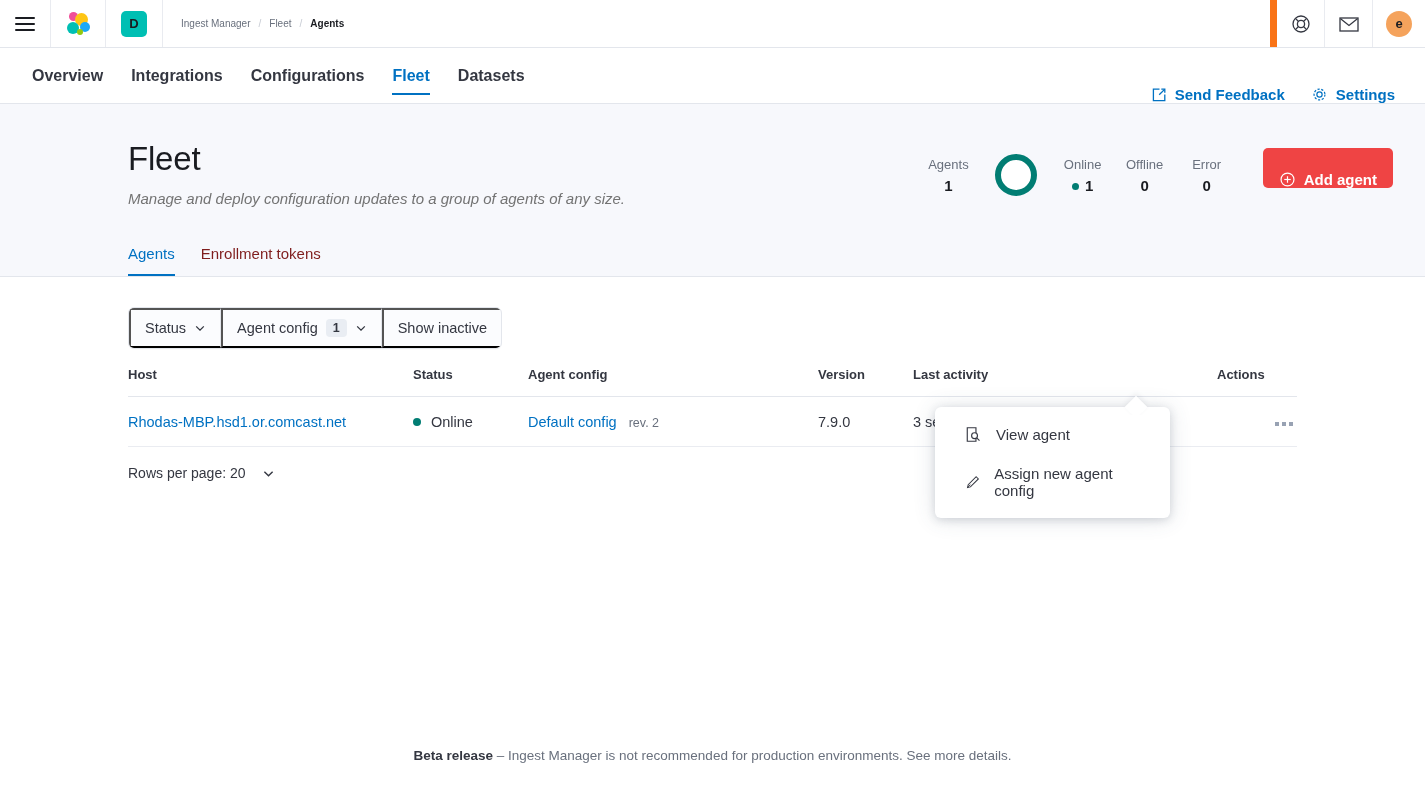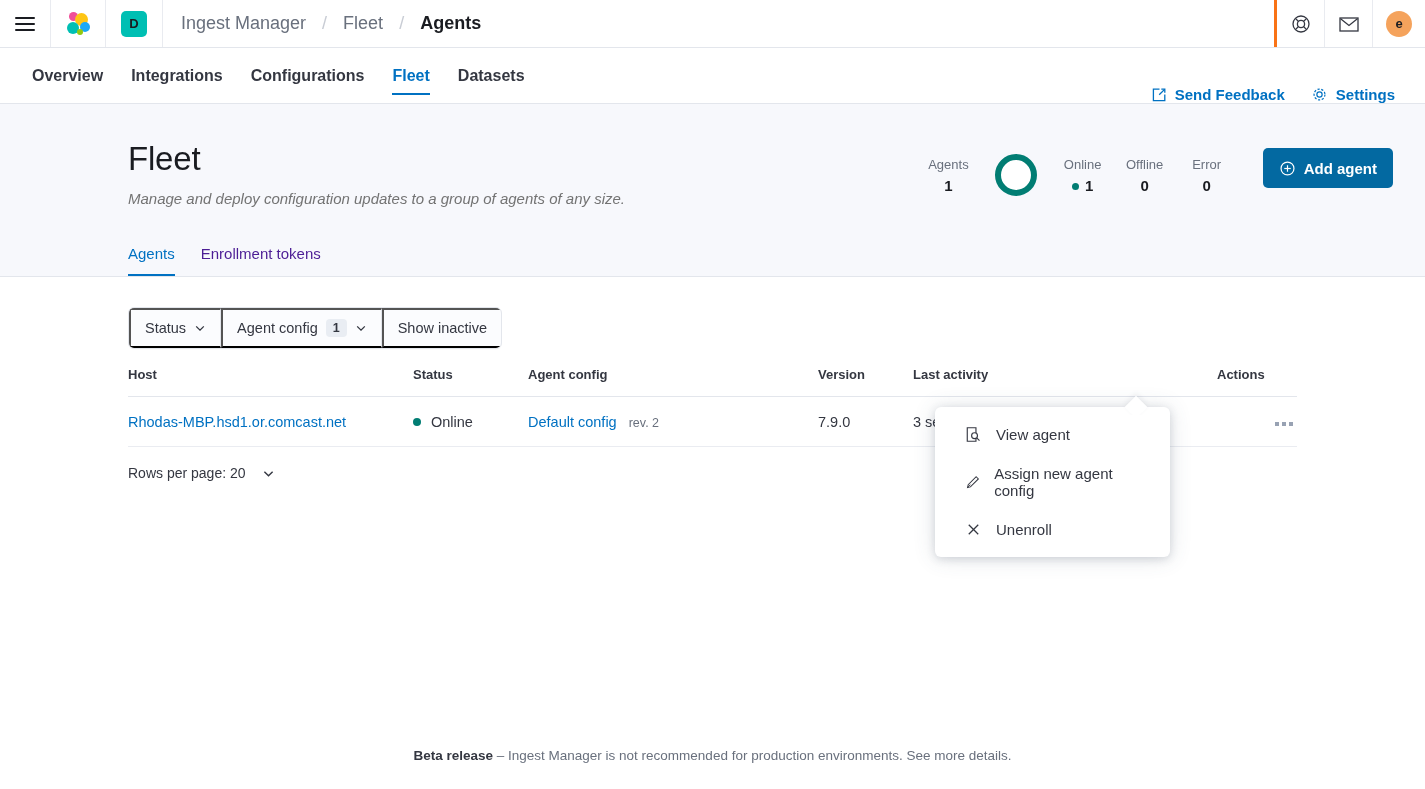--- a/index.html
+++ b/index.html
@@ -45,24 +45,24 @@
     color: #1a1c21;
     font-size: 13px;
     font-weight: 600;
     display: flex; align-items: center; justify-content: center;
   }
 
   .breadcrumbs {
     flex: 1;
     display: flex;
     align-items: center;
-    gap: 16px;
+    gap: 8px;
     padding-left: 18px;
-    font-size: 18px;
-    border-right: 3px solid #f97316;
+    font-size: 10px;
+    border-right: 7px solid #f97316;
   }
   .crumb { color: #69707d; }
   .crumb.active { color: #1a1c21; font-weight: 700; }
   .crumb-sep { color: #c8ccd4; }
 
   .icon-btn {
     width: 48px;
     display: flex; align-items: center; justify-content: center;
     border-right: 1px solid #e9ebf0;
     height: 100%;
@@ -135,36 +135,36 @@
   .donut {
     width: 42px; height: 42px;
     border-radius: 50%;
     border: 6px solid #017d73;
     background: #ffffff;
     margin: 0 4px;
   }
   .add-agent-btn {
     margin-left: 36px;
     margin-top: 8px;
-    background: #0369a1;
+    background: #ef4444;
     color: #ffffff;
     border: none;
     border-radius: 5px;
     height: 40px;
     padding: 0 16px;
     font-size: 15px;
     font-weight: 700;
     font-family: "Liberation Sans", sans-serif;
-    display: flex; align-items: center; gap: 8px;
+    display: flex; align-items: flex-end; gap: 8px;
   }
 
   .subtabs { display: flex; gap: 26px; margin-top: 38px; padding-left: 96px; }
   .subtab {
     font-size: 15px;
-    color: #4c1d95;
+    color: #7f1d1d;
     padding-bottom: 14px;
     position: relative;
   }
   .subtab.active { color: #0071c2; font-weight: 400; }
   .subtab.active::after {
     content: "";
     position: absolute; left: 0; right: 0; bottom: 0;
     height: 2px; background: #0071c2;
   }
 
@@ -485,26 +485,19 @@
       </svg>
       <span>View agent</span>
     </div>
     <div class="popover-item">
       <svg width="17" height="17" viewBox="0 0 18 18">
         <path d="M13.2 2.2l2.6 2.6-9.4 9.4-3.4 0.8 0.8-3.4z" fill="none" stroke="#343741" stroke-width="1.2"></path>
         <line x1="3.4" y1="14.6" x2="6.4" y2="11.6" stroke="#343741" stroke-width="1.1"></line>
       </svg>
       <span>Assign new agent config</span>
     </div>
-    <div class="popover-item">
-      <svg width="17" height="17" viewBox="0 0 18 18">
-        <line x1="4" y1="4" x2="14" y2="14" stroke="#343741" stroke-width="1.3"></line>
-        <line x1="14" y1="4" x2="4" y2="14" stroke="#343741" stroke-width="1.3"></line>
-      </svg>
-      <span>Unenroll</span>
-    </div>
   </div>
 
 </div>
 
 <div class="footer">
   <b>Beta release</b><span> – Ingest Manager is not recommended for production environments. See more details.</span>
 </div>
 
 </body></html>

